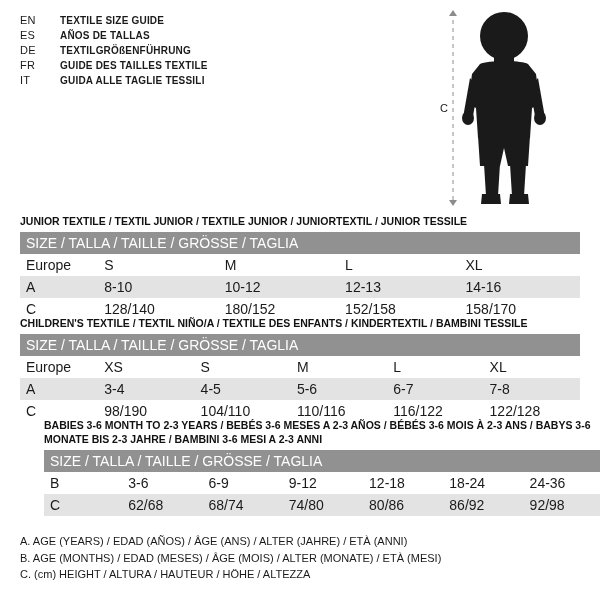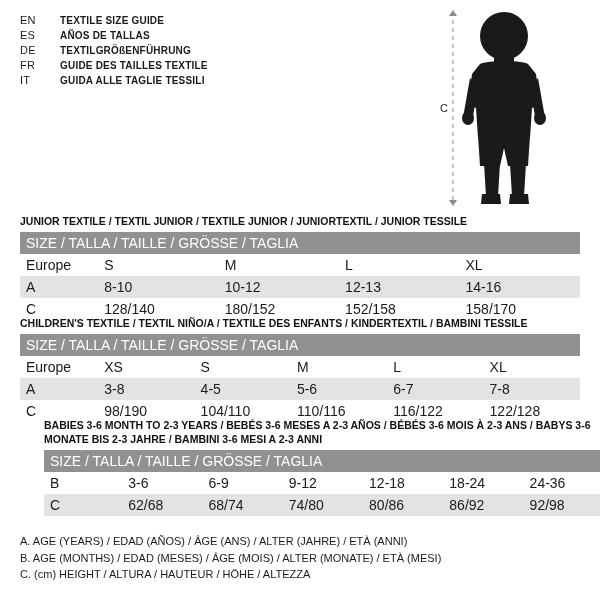--- a/index.html
+++ b/index.html
@@ -223,21 +223,21 @@
       <tr class="plain">
         <td class="label">Europe</td>
         <td>XS</td>
         <td>S</td>
         <td>M</td>
         <td>L</td>
         <td>XL</td>
       </tr>
       <tr class="shade">
         <td class="label">A</td>
-        <td>3-8</td>
+        <td>3-4</td>
         <td>4-5</td>
         <td>5-6</td>
         <td>6-7</td>
         <td>7-8</td>
       </tr>
       <tr class="plain">
         <td class="label">C</td>
         <td>98/190</td>
         <td>104/110</td>
         <td>110/116</td>

